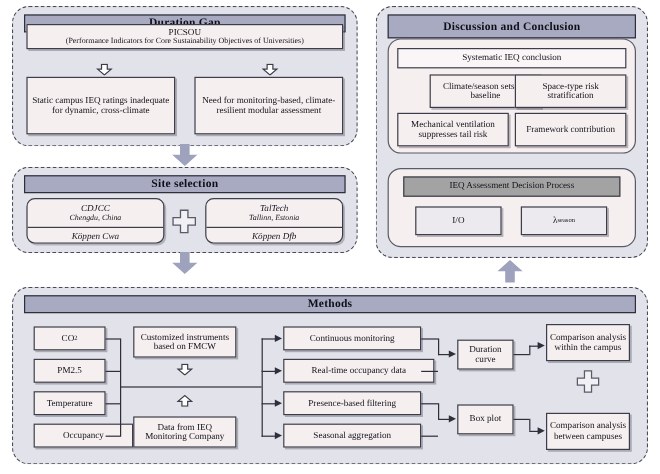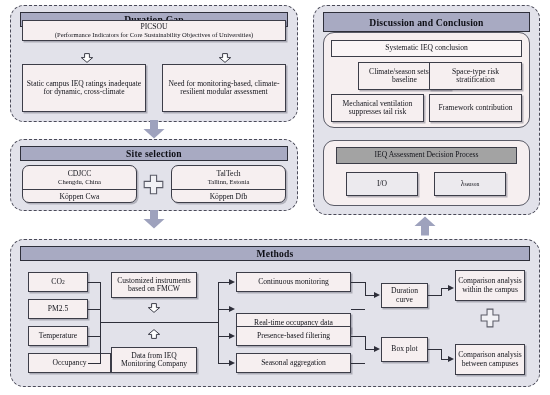--- a/index.html
+++ b/index.html
@@ -53,20 +53,21 @@
   }
 
   
   .sitecard{
     position:absolute;
     background:#f6eff0;
     border:1px solid #3c3d48;
     border-radius:7px;
     box-sizing:border-box;
     box-shadow:1.5px 1.5px 0 rgba(70,70,85,.3);
+    font-style:italic;
   }
   .sitecard .top{
     height:23px;display:flex;flex-direction:column;align-items:center;justify-content:center;
     border-bottom:1px solid #3c3d48;line-height:1.12;
   }
   .sitecard .bot{
     height:13px;display:flex;align-items:center;justify-content:center;
   }
 
   
@@ -200,21 +201,21 @@
   <div class="ln hln" style="left:218px;top:282px;width:12px;"></div>
   <div class="ln hln" style="left:218px;top:309px;width:12px;"></div>
   <div class="ln hln" style="left:218px;top:336px;width:12px;"></div>
   <div class="ln hln" style="left:218px;top:363px;width:12px;"></div>
   <div class="arrowhead" style="left:229px;top:278.5px;"></div>
   <div class="arrowhead" style="left:229px;top:305.5px;"></div>
   <div class="arrowhead" style="left:229px;top:332.5px;"></div>
   <div class="arrowhead" style="left:229px;top:359.5px;"></div>
 
   <div class="box sq shadowy t8" style="left:236px;top:272px;width:115px;height:20px;">Continuous monitoring</div>
-  <div class="box sq shadowy t8" style="left:236px;top:313px;width:115px;height:20px;text-decoration:underline;">Real-time occupancy data</div>
+  <div class="box sq shadowy t8" style="left:236px;top:299px;width:126px;height:20px;">Real-time occupancy data</div>
   <div class="box sq shadowy t8" style="left:236px;top:326px;width:115px;height:20px;">Presence-based filtering</div>
   <div class="box sq shadowy t8" style="left:236px;top:353px;width:115px;height:20px;">Seasonal aggregation</div>
 
   <div class="ln hln" style="left:351px;top:282px;width:14px;"></div>
   <div class="ln hln" style="left:351px;top:309px;width:14px;"></div>
   <div class="ln vln" style="left:365px;top:282px;height:14px;"></div>
   <div class="ln hln" style="left:365px;top:295px;width:10px;"></div>
   <div class="arrowhead" style="left:374px;top:291.5px;"></div>
 
   <div class="ln hln" style="left:351px;top:336px;width:14px;"></div>

